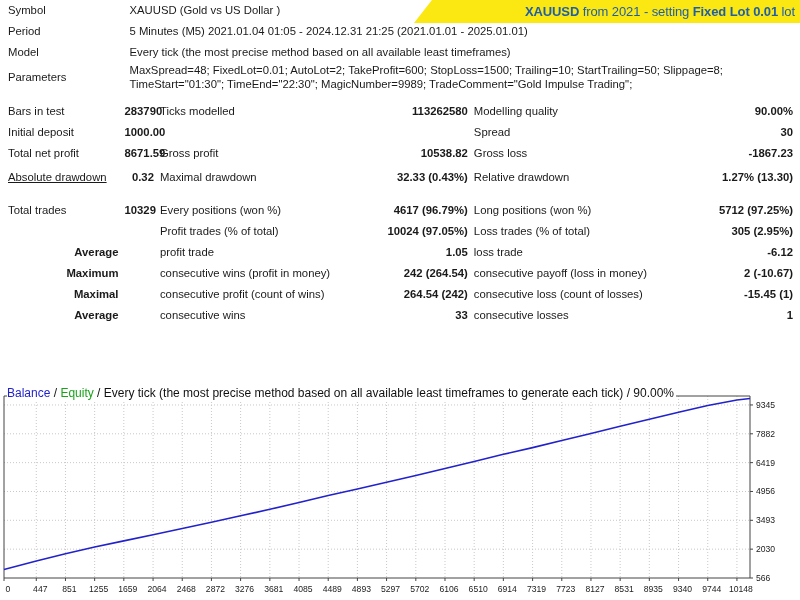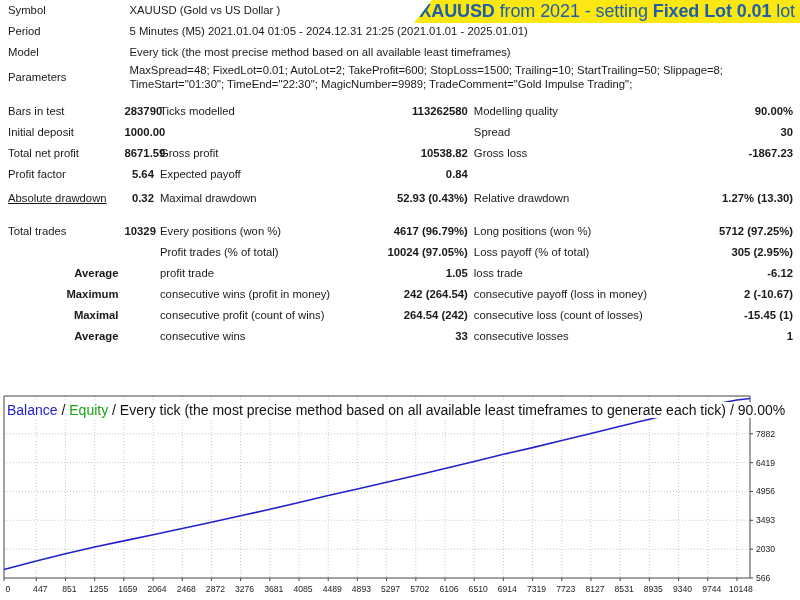--- a/index.html
+++ b/index.html
@@ -27,21 +27,21 @@
     height: 23px;
     background: #fbe712;
     clip-path: polygon(18px 0, 100% 0, 100% 100%, 0 100%);
     display: flex;
     align-items: center;
     justify-content: flex-end;
     padding-right: 5px;
     box-sizing: border-box;
   }
   #banner .btxt {
-    font-size: 18px;
+    font-size: 13px;
     color: #1f5fa9;
     white-space: nowrap;
     letter-spacing: -0.1px;
   }
   #banner .bold { font-weight: bold; }
 
   
   #report {
     position: absolute;
     left: 0;
@@ -80,22 +80,22 @@
   #chartwrap {
     position: absolute;
     left: 2px;
     top: 385px;
     width: 796px;
     height: 212px;
   }
   #chart-legend {
     position: absolute;
     left: 5px;
-    top: 17px;
-    font-size: 14px;
+    top: 1px;
+    font-size: 12px;
     white-space: nowrap;
     color: #111;
     z-index: 5;
     background: #fff;
     padding-right: 2px;
   }
   #chart-legend .bal { color: #2222cc; }
   #chart-legend .eq  { color: #19a319; }
   svg#plot { display: block; }
   .axlbl {
@@ -164,34 +164,26 @@
 
   <tr class="r">
     <td class="lbl c1l">Total net profit</td>
     <td class="val c1v">8671.59</td>
     <td class="lbl c2l">Gross profit</td>
     <td class="val c2v">10538.82</td>
     <td class="lbl c3l">Gross loss</td>
     <td class="val c3v">-1867.23</td>
   </tr>
 
-  <tr class="r">
-    <td class="lbl c1l">Profit factor</td>
-    <td class="val c1v">5.64</td>
-    <td class="lbl c2l">Expected payoff</td>
-    <td class="val c2v">0.84</td>
-    <td class="lbl c3l"></td>
-    <td class="val c3v"></td>
-  </tr>
 
   <tr class="r-tall">
     <td class="lbl c1l wrapcell" style="width:90px">Absolute drawdown</td>
     <td class="val c1v">0.32</td>
     <td class="lbl c2l">Maximal drawdown</td>
-    <td class="val c2v">52.93 (0.43%)</td>
+    <td class="val c2v">32.33 (0.43%)</td>
     <td class="lbl c3l">Relative drawdown</td>
     <td class="val c3v">1.27% (13.30)</td>
   </tr>
 
   <tr class="spacer">
           <td colspan="6"></td>
         </tr>
 
   <tr class="r">
     <td class="lbl c1l">Total trades</td>
@@ -200,21 +192,21 @@
     <td class="val c2v">4617 (96.79%)</td>
     <td class="lbl c3l">Long positions (won %)</td>
     <td class="val c3v">5712 (97.25%)</td>
   </tr>
 
   <tr class="r">
     <td class="lbl c1l"></td>
     <td class="val c1v"></td>
     <td class="lbl c2l">Profit trades (% of total)</td>
     <td class="val c2v">10024 (97.05%)</td>
-    <td class="lbl c3l">Loss payoff (% of total)</td>
+    <td class="lbl c3l">Loss trades (% of total)</td>
     <td class="val c3v">305 (2.95%)</td>
   </tr>
 
 
   <tr class="r">
     <td class="val c1l">Average</td>
     <td class="val c1v"></td>
     <td class="lbl c2l">profit trade</td>
     <td class="val c2v">1.05</td>
     <td class="lbl c3l">loss trade</td>

